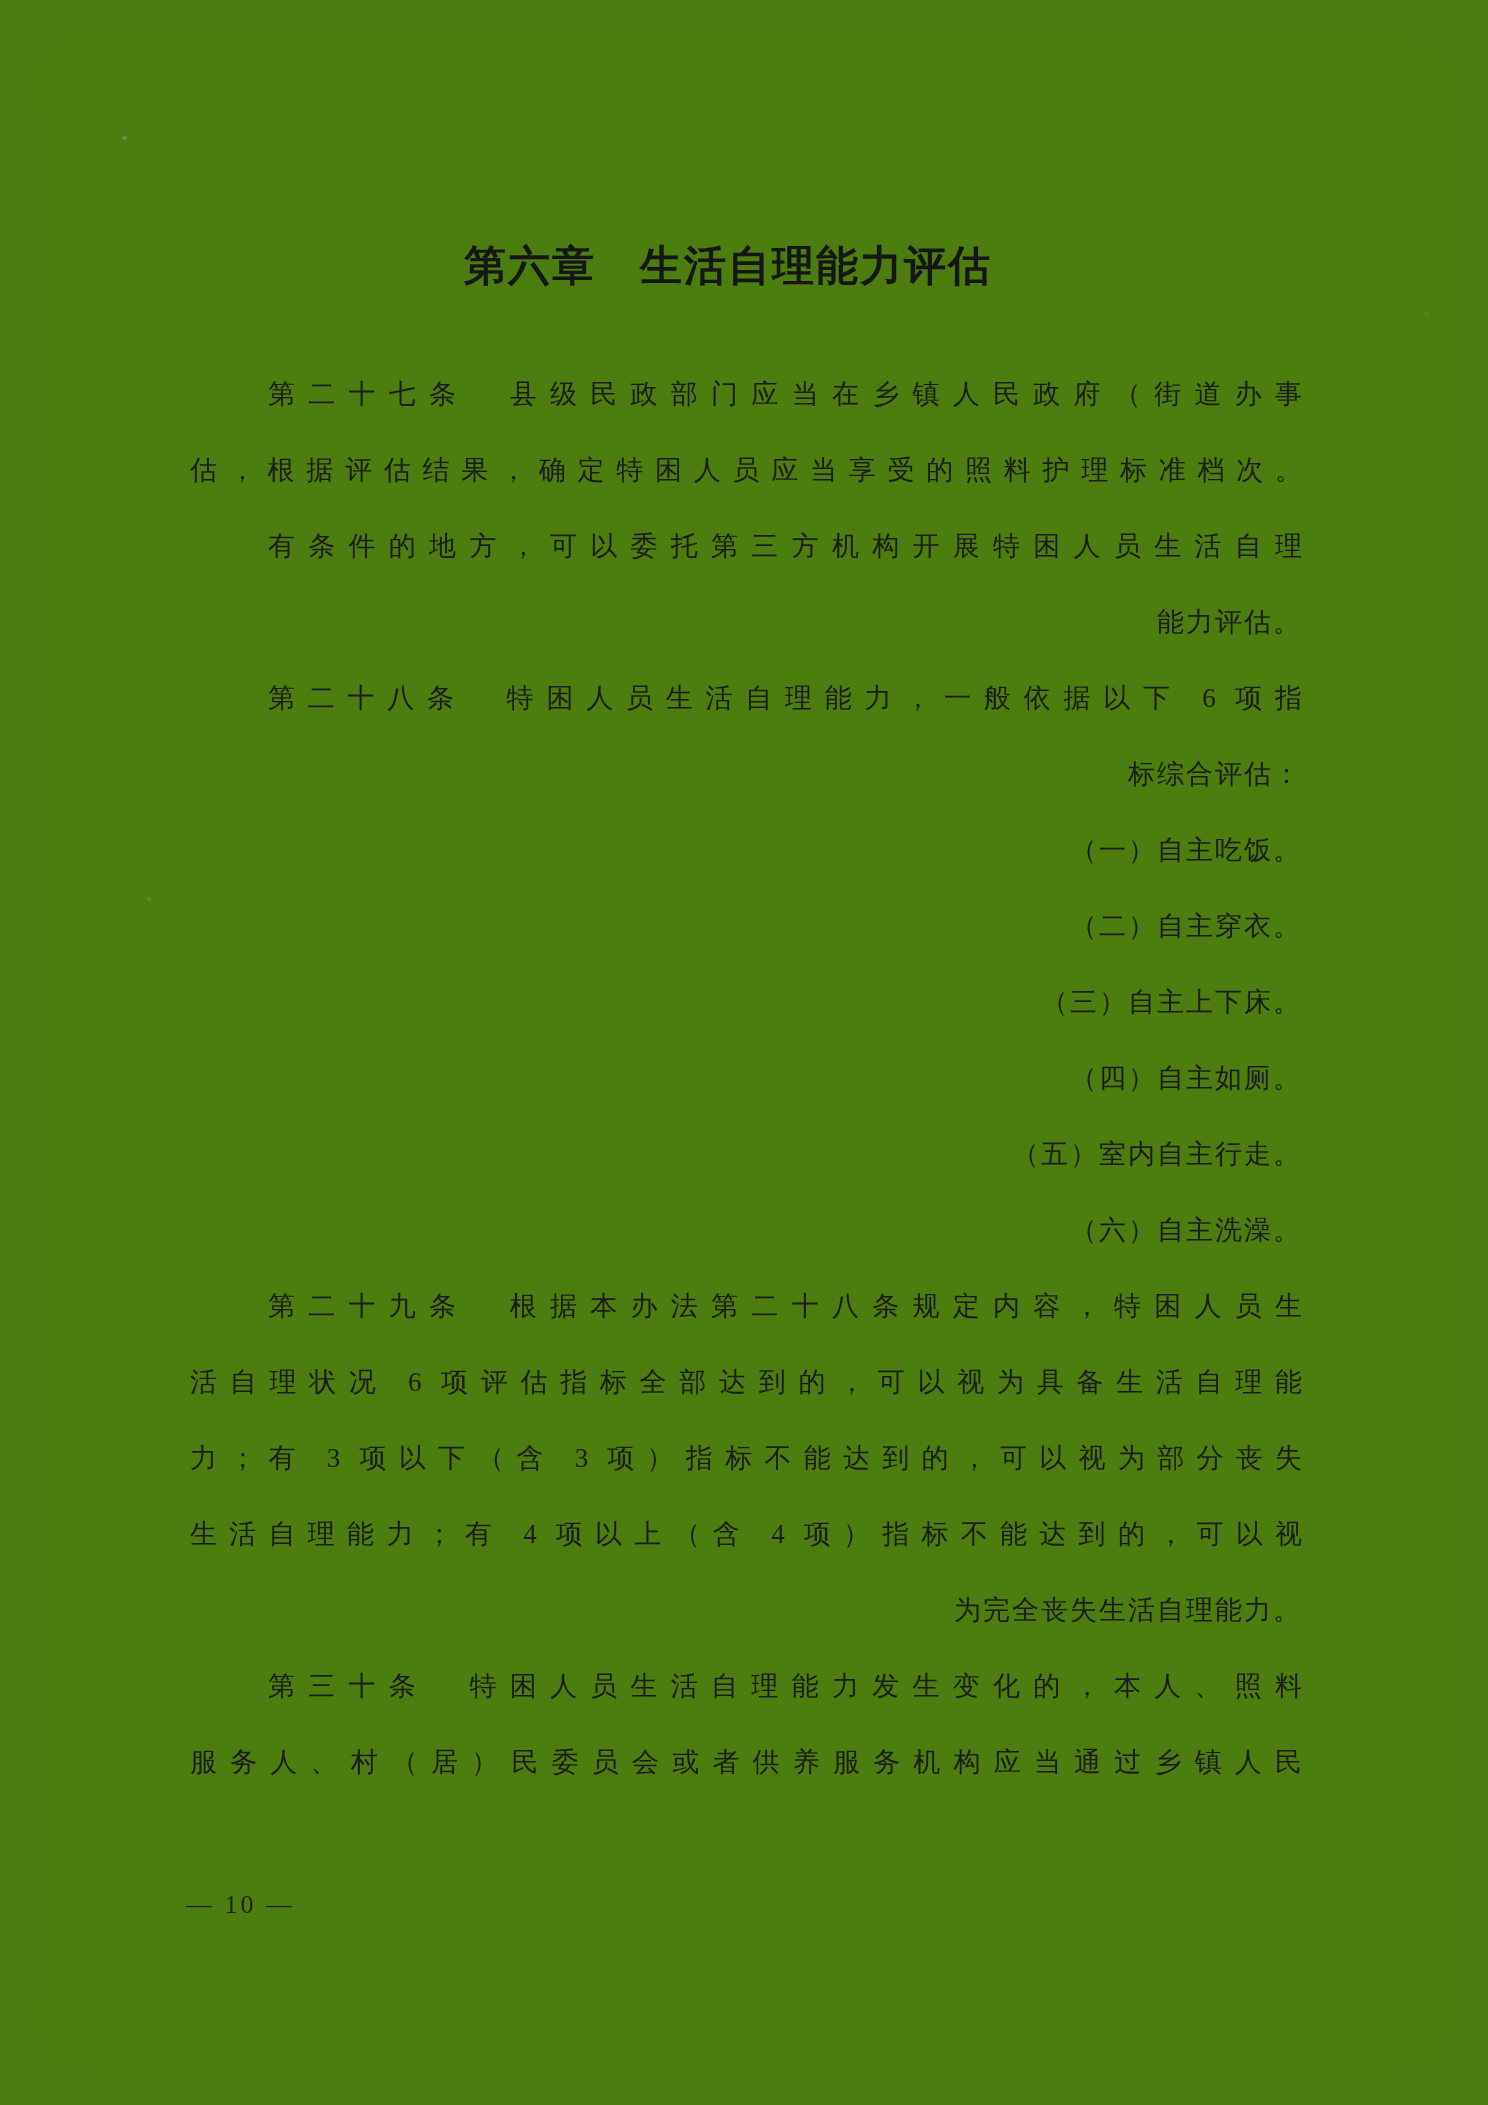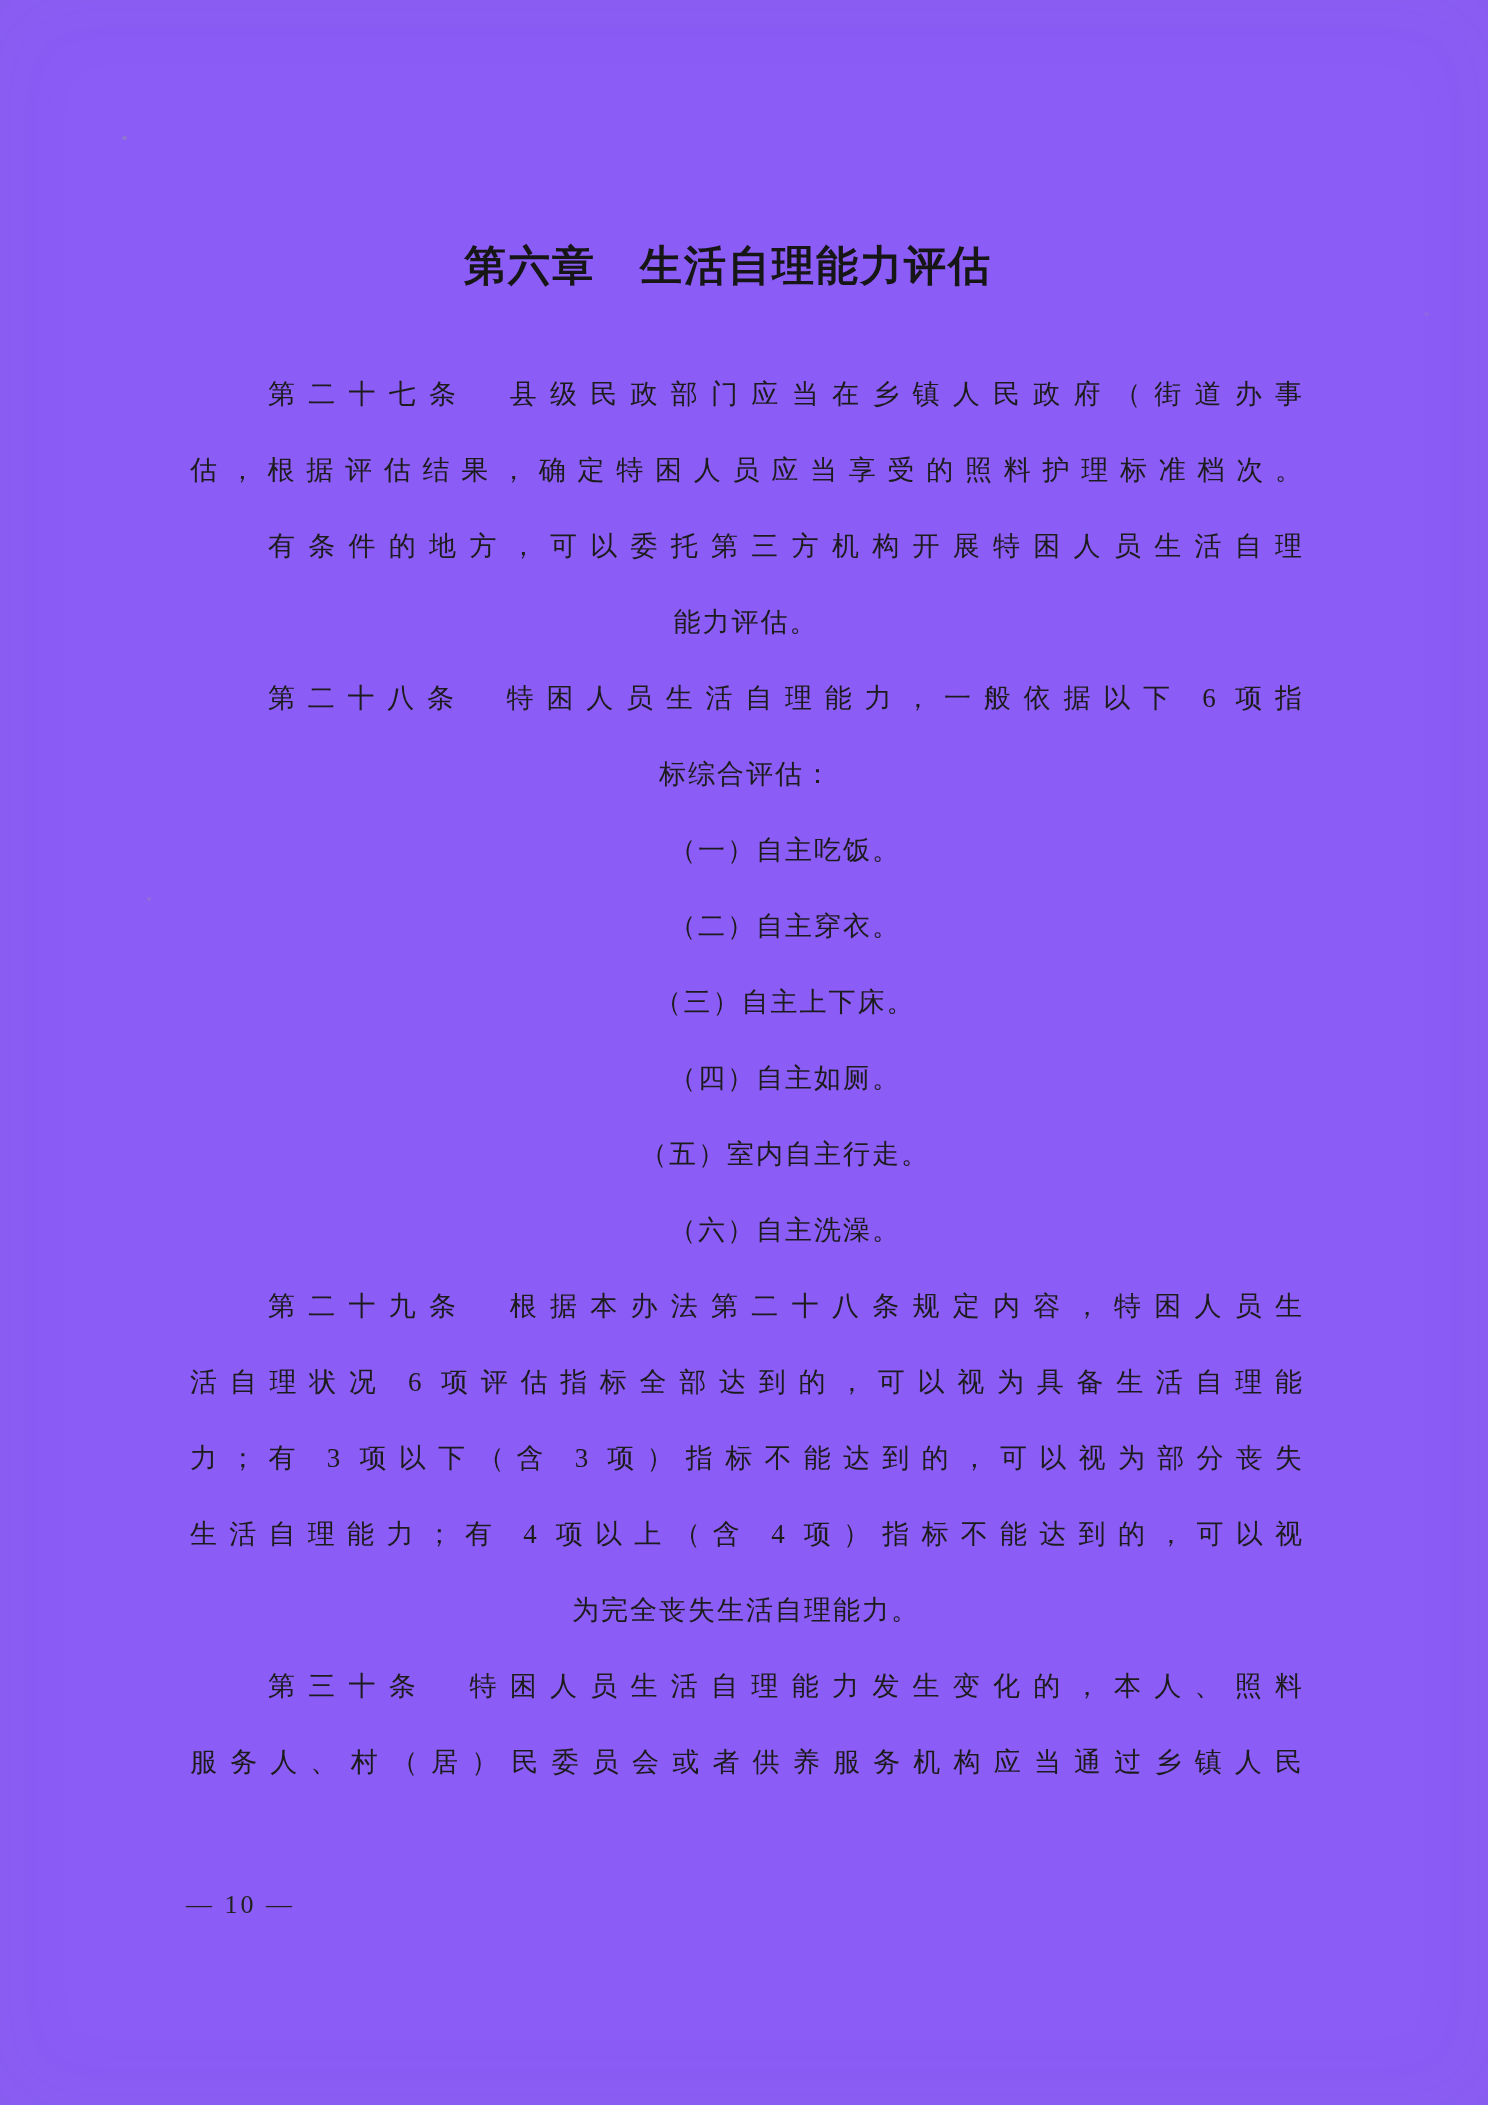--- a/index.html
+++ b/index.html
@@ -6,21 +6,21 @@
     margin: 0;
     padding: 0;
     width: 1488px;
     height: 2105px;
     background: #ffffff;
   }
   .page {
     position: relative;
     width: 1488px;
     height: 2105px;
-    background: #8b5cf6;
+    background: #4d7c0f;
     overflow: hidden;
     box-shadow: inset 0 0 90px rgba(120,120,120,0.06);
     color: #1c1c1c;
   }
   .chapter-title {
     position: absolute;
     top: 238px;
     left: 190px;
     width: 1112px;
     margin: 0;
@@ -46,21 +46,21 @@
     height: 76px;
     line-height: 76px;
     white-space: normal;
     overflow: visible;
   }
   .line.full {
     text-align: justify;
     text-align-last: justify;
   }
   .line.end {
-    text-align: center;
+    text-align: right;
     letter-spacing: 2px;
   }
   .line.indent {
     text-indent: 78px;
   }
   .page-number {
     position: absolute;
     top: 1882px;
     left: 186px;
     font-family: "Liberation Serif", "DejaVu Serif", serif;

